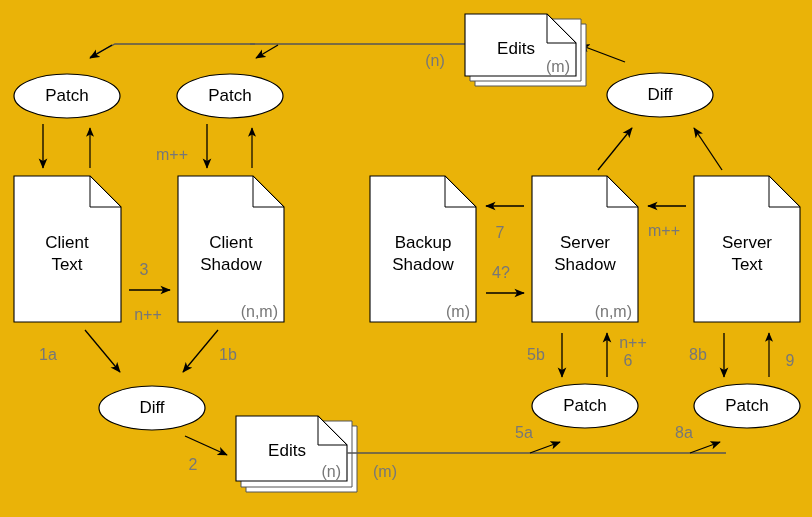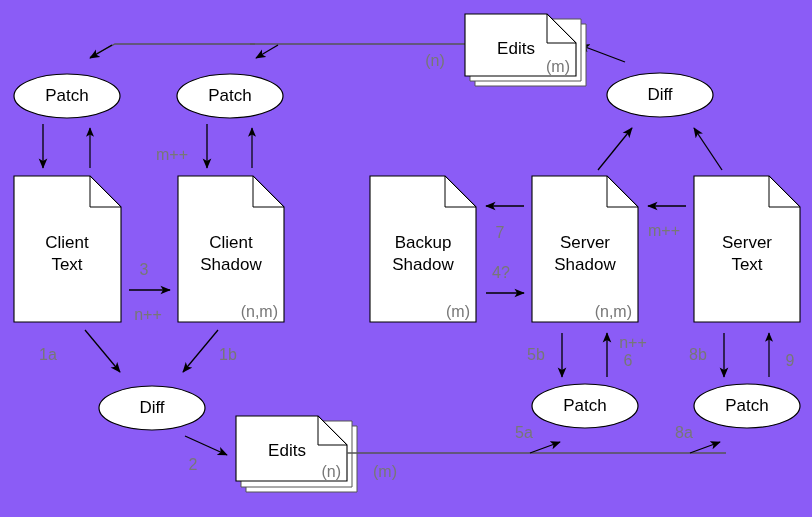--- a/index.html
+++ b/index.html
@@ -7,21 +7,21 @@
     padding: 0;
     background: #ffffff;
   }
   body {
     font-family: "Liberation Sans", sans-serif;
   }
   #diagram-root {
     position: relative;
     width: 812px;
     height: 517px;
-    background: #8b5cf6;
+    background: #eab308;
     overflow: hidden;
   }
   #diagram-svg {
     position: absolute;
     left: 0;
     top: 0;
     width: 812px;
     height: 517px;
   }
   .doc-shape {

